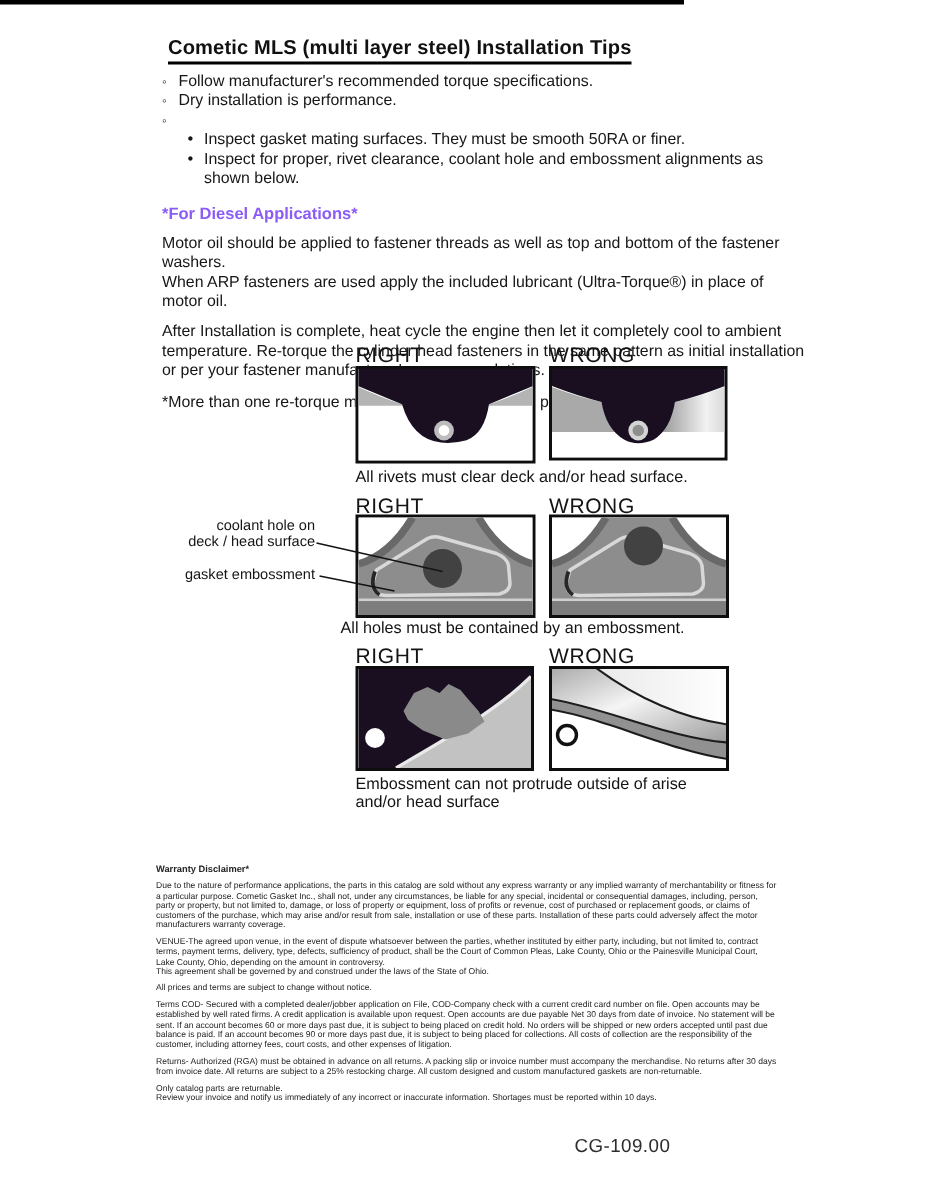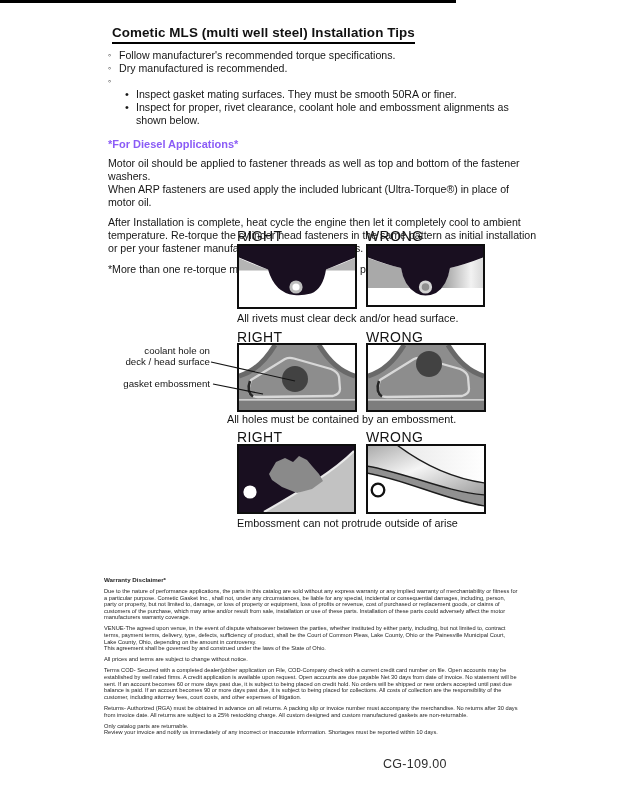--- a/index.html
+++ b/index.html
@@ -37,29 +37,29 @@
 
   .pagecode{position:absolute;left:383px;top:757px;font-size:12.5px;letter-spacing:.3px;color:#2d2d2d;}
 </style>
 </head>
 <body>
 
 <div class="sheet">
   <div class="topline"></div>
 
   <div class="textcol">
-    <div><span class="title">Cometic MLS (multi well steel) Installation Tips</span></div>
+    <div><span class="title">Cometic MLS (multi layer steel) Installation Tips</span></div>
     <div class="bullets">
       <div class="b">
           <span class="mk">◦</span>
           <span>Follow manufacturer's recommended torque specifications.</span>
         </div>
       <div class="b">
           <span class="mk">◦</span>
-          <span>Dry manufactured is recommended.</span>
+          <span>Dry installation is performance.</span>
         </div>
       <div class="b">
           <span class="mk">◦</span>
         </div>
       <div class="b sub">
           <span class="mk">•</span>
           <span>Inspect gasket mating surfaces.  They must be smooth 50RA or finer.</span>
         </div>
       <div class="b sub">
           <span class="mk">•</span>
@@ -184,20 +184,21 @@
       <path d="M-1,-1 L29,-1 C57,20 88,33 117,37 L117,49 C78,46 36,26 -1,20 Z" fill="url(#g2)"></path>
       <path d="M117,49 C78,46 36,26 -1,20 L-1,27 C36,33 77,54 117,60 Z" fill="#919191"></path>
       <path d="M29,-1 C57,20 88,33 117,37" fill="none" stroke="#1c1c1c" stroke-width="1.4"></path>
       <path d="M-1,20 C36,26 78,46 117,49" fill="none" stroke="#1c1c1c" stroke-width="1.4"></path>
       <path d="M-1,27 C36,33 77,54 117,60" fill="none" stroke="#1c1c1c" stroke-width="1.4"></path>
       <circle cx="10" cy="44" r="6.3" fill="#ffffff" stroke="#111111" stroke-width="2.3"></circle>
     </svg>
   </div>
   <div class="caption" style="left:237px;top:518px;">
     <div>Embossment can not protrude outside of arise</div>
+    <div>and/or head surface</div>
   </div>
 
   <div class="warranty">
     <div class="wh">Warranty Disclaimer*</div>
     <div class="wp">Due to the nature of performance applications, the parts in this catalog are sold without any express warranty or any implied warranty of merchantability or fitness for a particular purpose.  Cometic Gasket Inc., shall not, under any circumstances, be liable for any special, incidental or consequential damages, including, person, party or property, but not limited to, damage, or loss of property or equipment, loss of profits or revenue, cost of purchased or replacement goods, or claims of customers of the purchase, which may arise and/or result from sale, installation or use of these parts.  Installation of these parts could adversely affect the motor manufacturers warranty coverage.</div>
     <div class="wp">VENUE-The agreed upon venue, in the event of dispute whatsoever between the parties, whether instituted by either party, including, but not limited to, contract terms, payment terms, delivery, type, defects, sufficiency of product, shall be the Court of Common Pleas, Lake County, Ohio or the Painesville Municipal Court, Lake County, Ohio, depending on the amount in controversy.</div>
     <div class="wp tight">This agreement shall be governed by and construed under the laws of the State of Ohio.</div>
     <div class="wp">All prices and terms are subject to change without notice.</div>
     <div class="wp">Terms COD- Secured with a completed dealer/jobber application on File, COD-Company check with a current credit card number on file.  Open accounts may be established by well rated firms.  A credit application is available upon request.  Open accounts are due payable Net 30 days from date of invoice.  No statement will be sent.  If an account becomes 60 or more days past due, it is subject to being placed on credit hold.  No orders will be shipped or new orders accepted until past due balance is paid.  If an account becomes 90 or more days past due, it is subject to being placed for collections.  All costs of collection are the responsibility of the customer, including attorney fees, court costs, and other expenses of litigation.</div>
     <div class="wp">Returns- Authorized (RGA) must be obtained in advance on all returns.  A packing slip or invoice number must accompany the merchandise.  No returns after 30 days from invoice date.  All returns are subject to a 25% restocking charge.  All custom designed and custom manufactured gaskets are non-returnable.</div>

